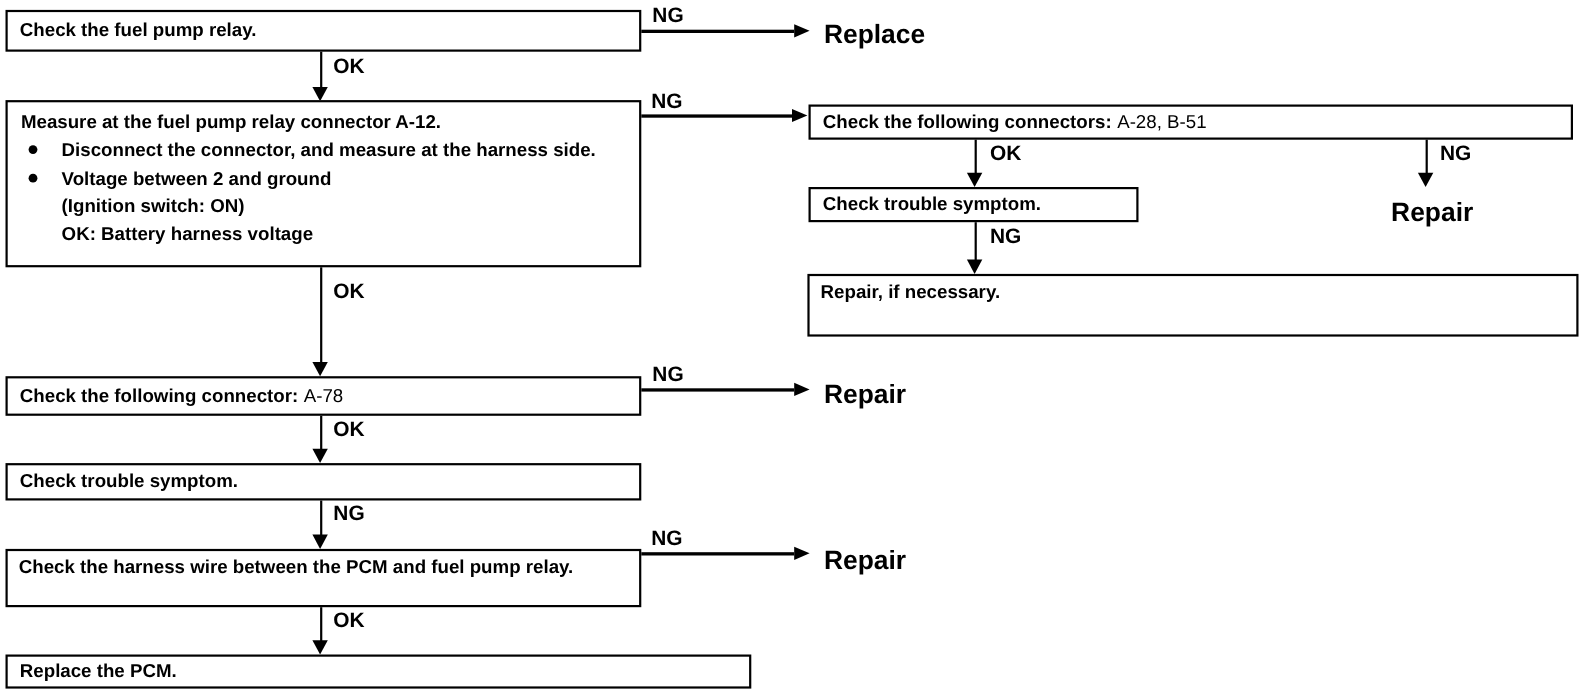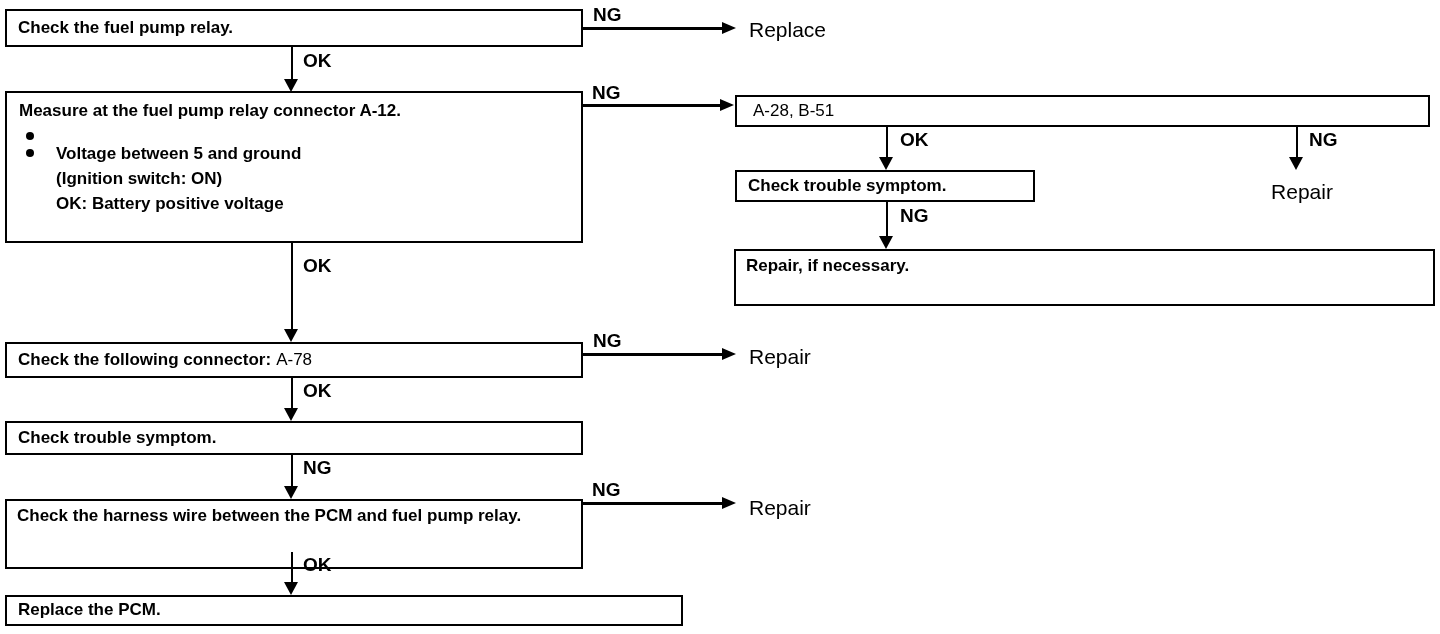--- a/index.html
+++ b/index.html
@@ -21,21 +21,21 @@
   .bullet-text { margin-left:22px; line-height:25px; flex:1; }
   .hline { position:absolute; height:3px; background:#000; }
   .vline { position:absolute; width:2px; background:#000; }
   .head-right { position:absolute; width:0; height:0;
     border-top:6px solid transparent; border-bottom:6px solid transparent;
     border-left:14px solid #000; }
   .head-down { position:absolute; width:0; height:0;
     border-left:7px solid transparent; border-right:7px solid transparent;
     border-top:13px solid #000; }
   .edge-label { position:absolute; font-size:19px; font-weight:700; }
-  .terminal { position:absolute; font-size:21px; font-weight:400; }
+  .terminal { position:absolute; font-size:24px; font-weight:700; }
 </style>
 </head>
 <body>
 
 <div class="canvas">
 
   <div class="box single" style="left:5px; top:9px; width:578px; height:38px;">
     <span>Check the fuel pump relay.</span>
   </div>
 
@@ -45,36 +45,38 @@
   <div class="terminal" style="left:749px; top:18px;">Replace</div>
 
   <div class="vline" style="left:291px; top:47px; height:34px;"></div>
   <div class="head-down" style="left:284px; top:79px;"></div>
   <div class="edge-label" style="left:303px; top:50px;">OK</div>
 
   <div class="box" style="left:5px; top:91px; width:578px; height:152px;">
     <div class="b2-title">Measure at the fuel pump relay connector A-12.</div>
     <div class="bullet-row">
       <div class="bullet-dot"></div>
+      <div class="bullet-text">Disconnect the connector, and measure at the harness side.</div>
     </div>
     <div class="bullet-row">
       <div class="bullet-dot"></div>
       <div class="bullet-text">
-        <div>Voltage between 5 and ground</div>
+        <div>Voltage between 2 and ground</div>
         <div>(Ignition switch: ON)</div>
-        <div>OK: Battery positive voltage</div>
+        <div>OK: Battery harness voltage</div>
       </div>
     </div>
   </div>
 
   <div class="edge-label" style="left:592px; top:82px;">NG</div>
   <div class="hline" style="left:583px; top:104px; width:137px;"></div>
   <div class="head-right" style="left:720px; top:99px;"></div>
 
   <div class="box single" style="left:735px; top:95px; width:695px; height:32px;">
+    <span>Check the following connectors:</span>
     <span class="val">A-28, B-51</span>
   </div>
 
   <div class="vline" style="left:886px; top:127px; height:31px;"></div>
   <div class="head-down" style="left:879px; top:157px;"></div>
   <div class="edge-label" style="left:900px; top:129px;">OK</div>
 
   <div class="vline" style="left:1296px; top:127px; height:31px;"></div>
   <div class="head-down" style="left:1289px; top:157px;"></div>
   <div class="edge-label" style="left:1309px; top:129px;">NG</div>
@@ -111,21 +113,21 @@
   <div class="edge-label" style="left:303px; top:380px;">OK</div>
 
   <div class="box single" style="left:5px; top:421px; width:578px; height:34px;">
     <span>Check trouble symptom.</span>
   </div>
 
   <div class="vline" style="left:291px; top:455px; height:32px;"></div>
   <div class="head-down" style="left:284px; top:486px;"></div>
   <div class="edge-label" style="left:303px; top:457px;">NG</div>
 
-  <div class="box multi" style="left:5px; top:499px; width:578px; height:70px;">
+  <div class="box multi" style="left:5px; top:499px; width:578px; height:53px;">
     <div>Check the harness wire between the PCM and fuel pump relay.</div>
   </div>
 
   <div class="edge-label" style="left:592px; top:479px;">NG</div>
   <div class="hline" style="left:583px; top:502px; width:139px;"></div>
   <div class="head-right" style="left:722px; top:497px;"></div>
   <div class="terminal" style="left:749px; top:496px;">Repair</div>
 
   <div class="vline" style="left:291px; top:552px; height:31px;"></div>
   <div class="head-down" style="left:284px; top:582px;"></div>

